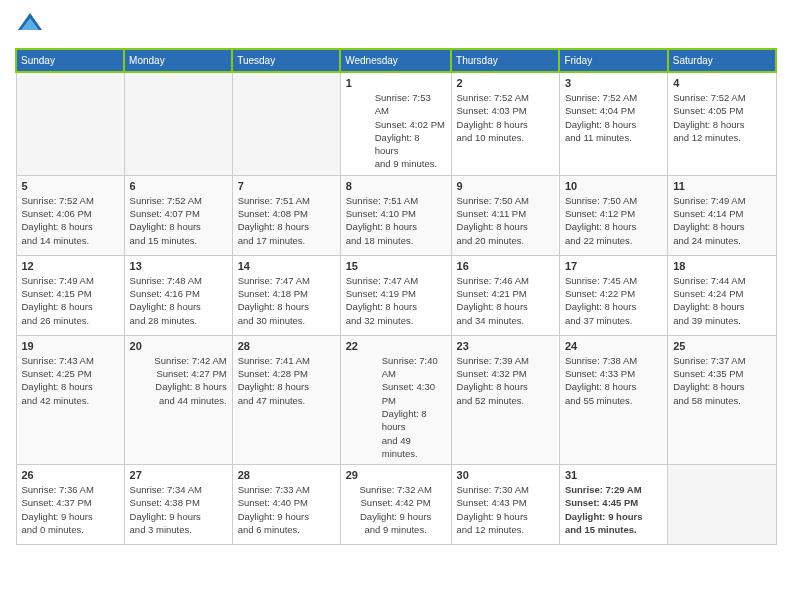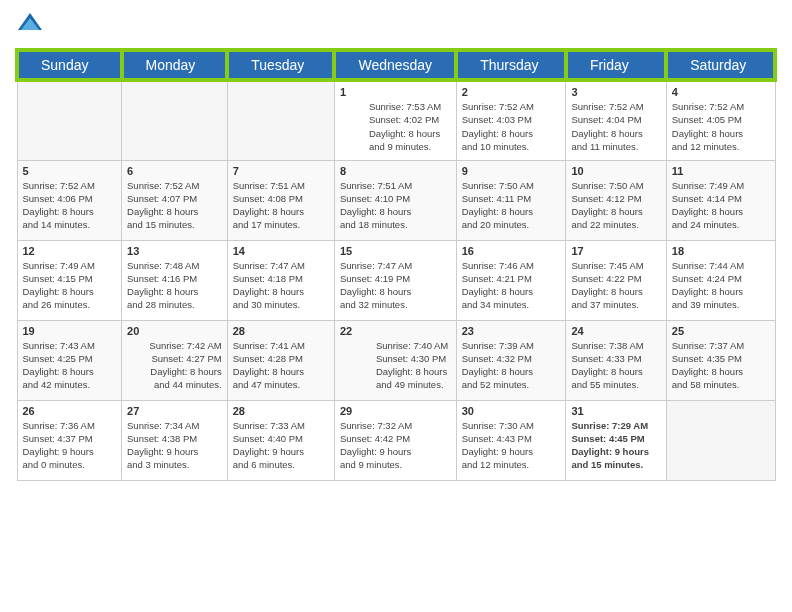--- a/index.html
+++ b/index.html
@@ -60,24 +60,24 @@
     }
     .calendar {
       width: 100%;
       border-collapse: collapse;
       font-size: 10px;
     }
     .calendar th {
       background: #2a6db5;
       color: #fff;
       text-align: left;
-      padding: 5px 22px;
-      font-size: 14px;
+      padding: 5px 4px;
+      font-size: 10px;
       font-weight: normal;
-      border: 4px solid #84cc16;
+      border: 2px solid #84cc16;
     }
     .calendar td {
       border: 1px solid #ccc;
       vertical-align: top;
       padding: 4px 5px;
       width: 113px;
       height: 80px;
       background: #fff;
     }
     .calendar td.empty {
@@ -335,21 +335,21 @@
           </td>
           <td>
             <div class="day-number">28</div>
             <div class="day-info" style="white-space: pre-line;">Sunrise: 7:33 AM
 Sunset: 4:40 PM
 Daylight: 9 hours
 and 6 minutes.</div>
           </td>
           <td>
             <div class="day-number">29</div>
-            <div class="day-info" style="white-space: pre-line;">Sunrise: 7:32 AM
+            <div class="day-info" style="white-space: pre-line; text-align: center;">Sunrise: 7:32 AM
 Sunset: 4:42 PM
 Daylight: 9 hours
 and 9 minutes.</div>
           </td>
           <td>
             <div class="day-number">30</div>
             <div class="day-info" style="white-space: pre-line;">Sunrise: 7:30 AM
 Sunset: 4:43 PM
 Daylight: 9 hours
 and 12 minutes.</div>

